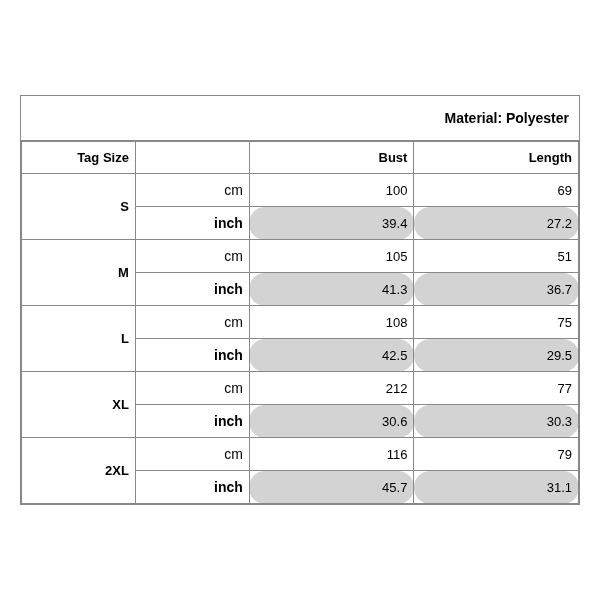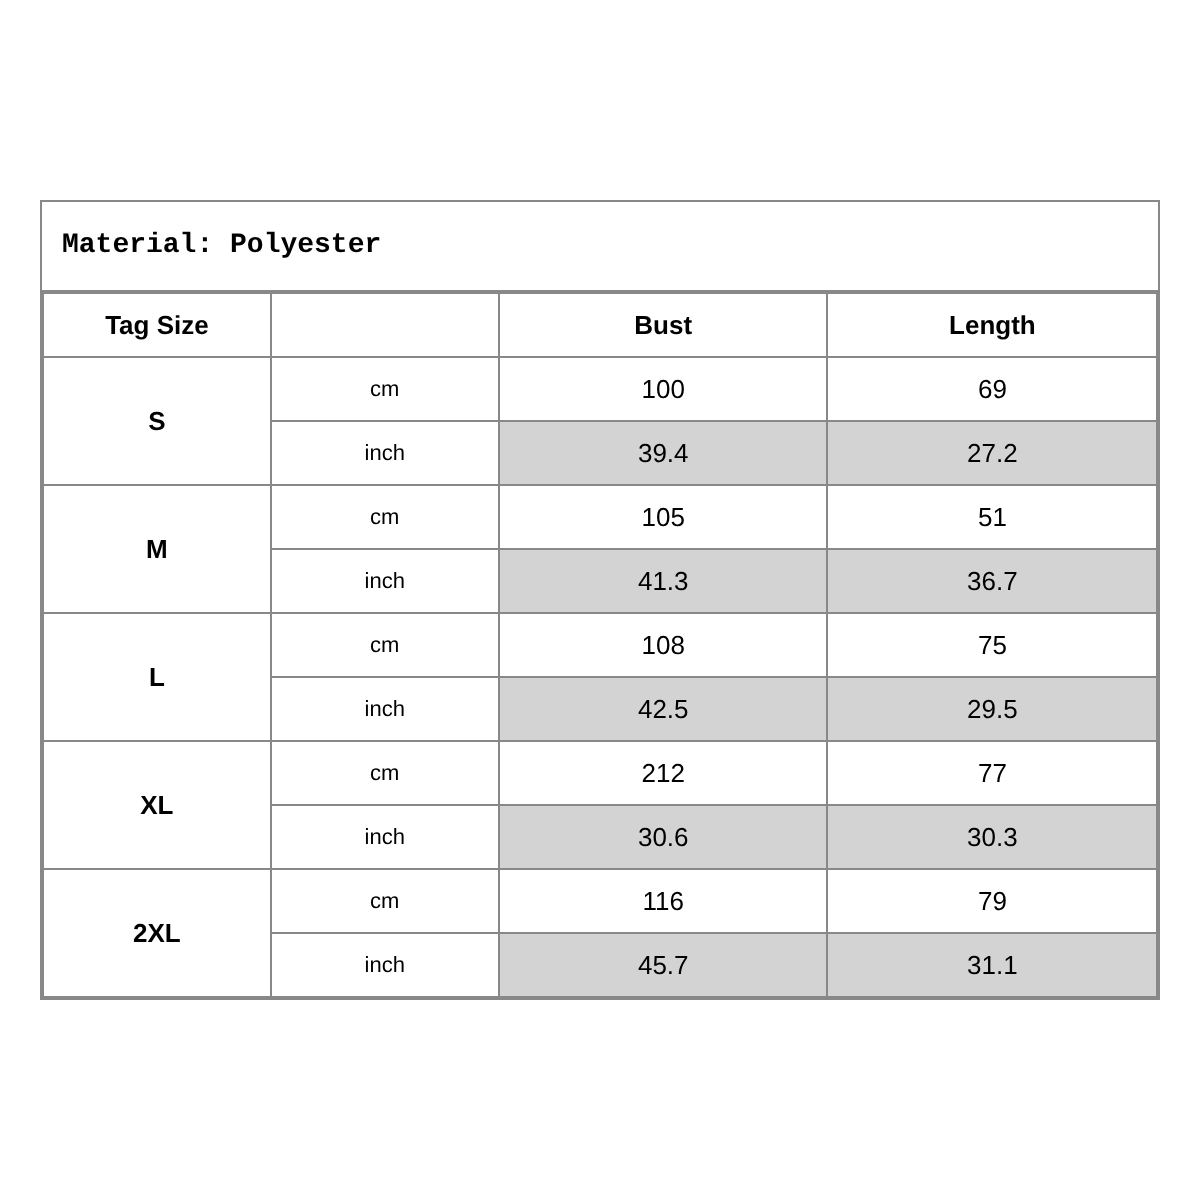--- a/index.html
+++ b/index.html
@@ -18,61 +18,61 @@
       font-family: Arial, sans-serif;
       font-size: 13px;
     }
 
     .table-wrapper {
       width: 560px;
       border: 1px solid #888;
     }
 
     .title-row {
-      text-align: left;
+      text-align: right;
       padding: 14px 10px;
       font-weight: bold;
       font-size: 14px;
       border-bottom: 1px solid #888;
       background: #fff;
-      font-family: Liberation Mono, monospace;
     }
 
     table {
       width: 100%;
       border-collapse: collapse;
     }
 
     table th, table td {
       border: 1px solid #888;
-      text-align: center;
+      text-align: right;
       padding: 8px 6px;
     }
 
     thead th {
       font-weight: bold;
       background: #fff;
     }
 
     .tag-size-cell {
       font-weight: bold;
       vertical-align: middle;
     }
 
     .unit-cell {
-      font-size: 11px;
+      font-size: 14px;
       margin-top: 13px;
     }
 
     .unit-cell.inch {
-      font-weight: normal;
+      font-weight: bold;
     }
 
     .shaded {
       background-color: #d3d3d3;
+      border-radius: 16px;
     }
 
     .header-row th:first-child {
       width: 90px;
     }
     .header-row th:nth-child(2) {
       width: 90px;
     }
     .header-row th:nth-child(3) {
       width: 130px;

